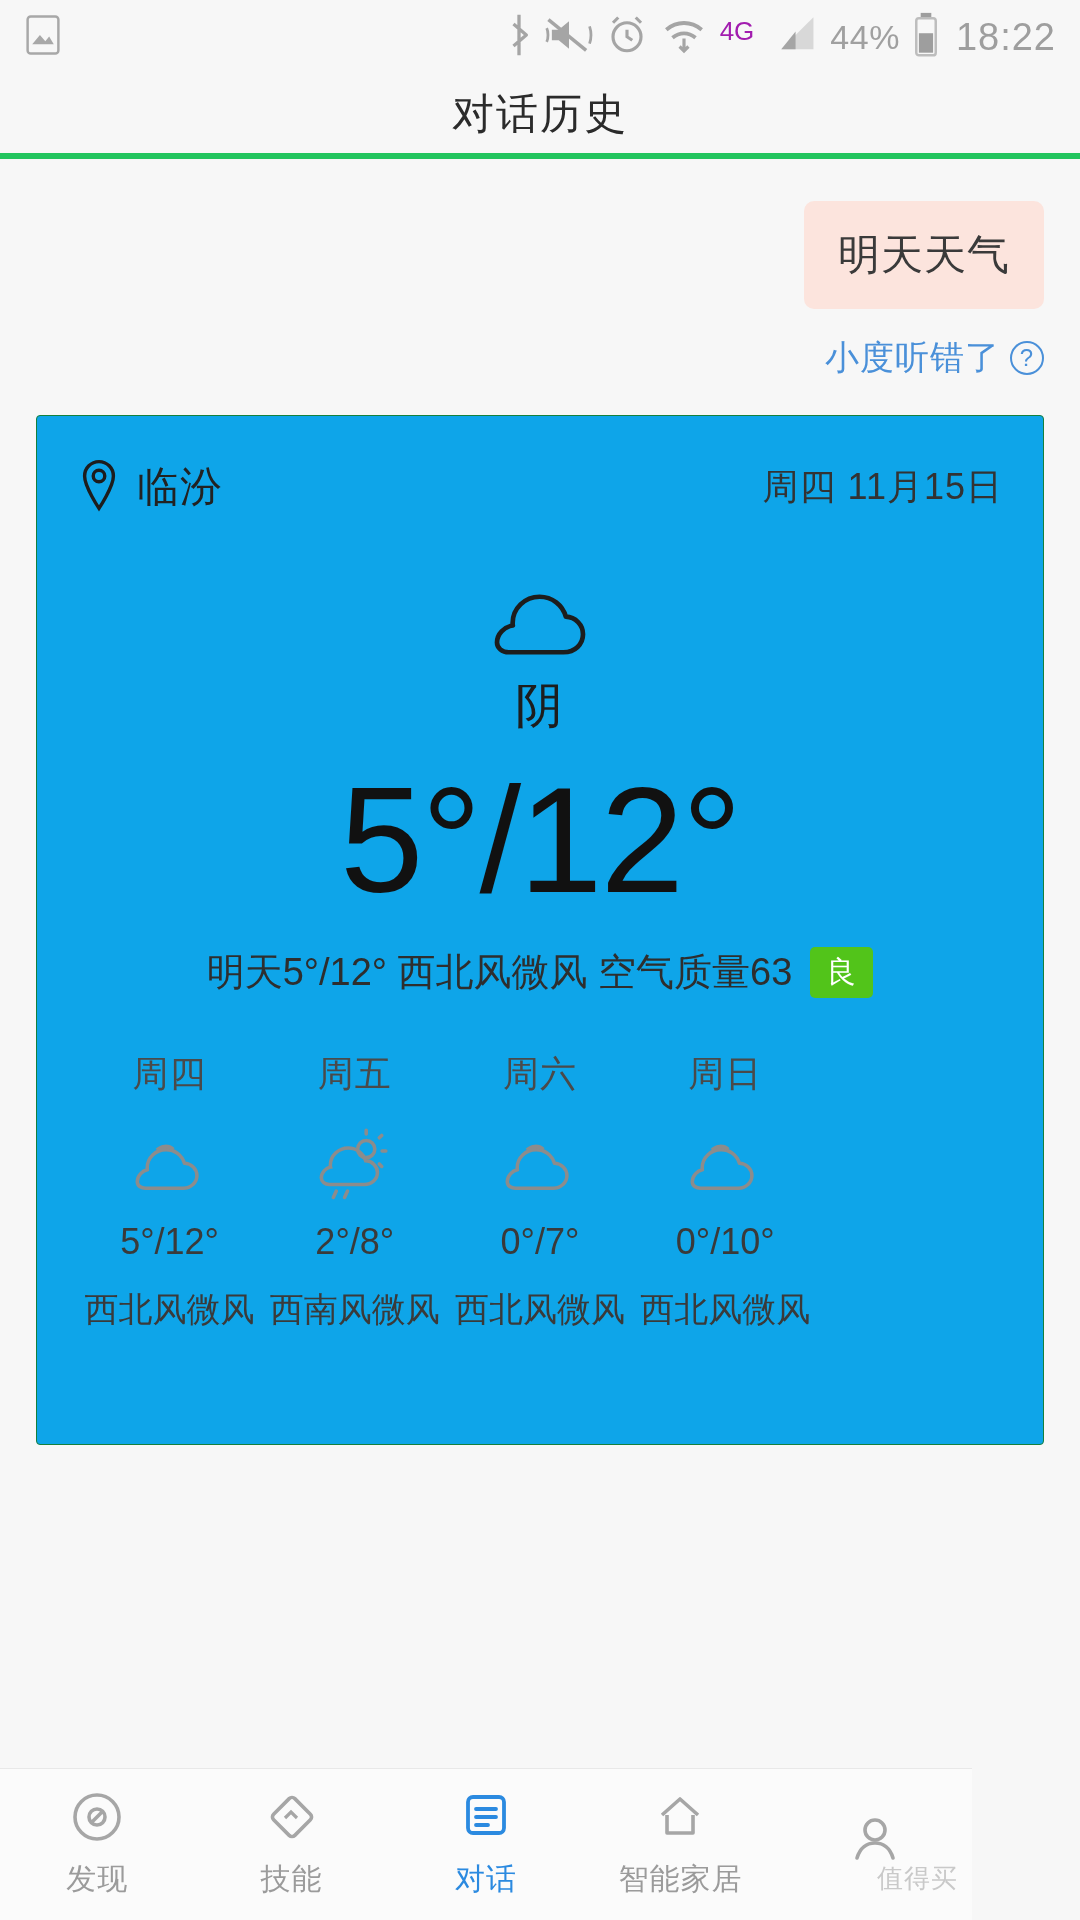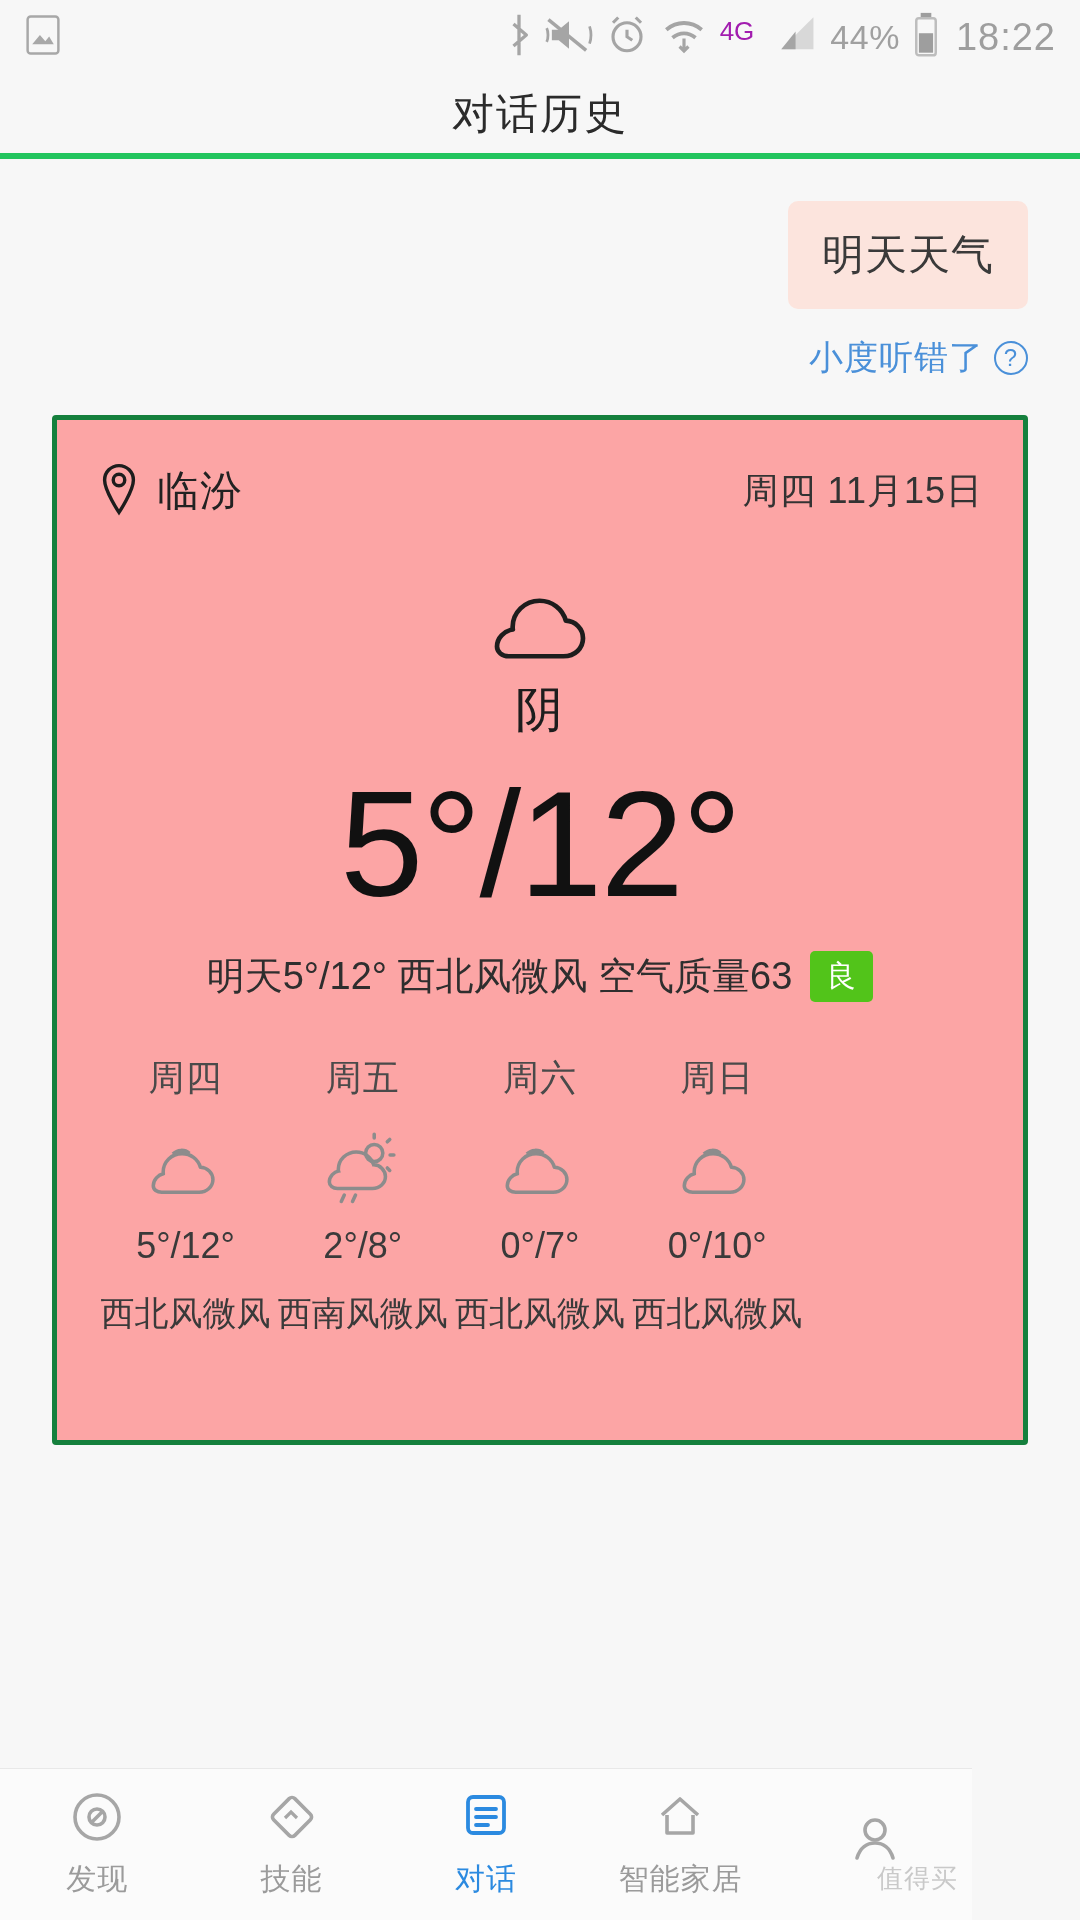--- a/index.html
+++ b/index.html
@@ -32,21 +32,21 @@
     height:85px;
     display:flex; align-items:center; justify-content:center;
     background:#f7f7f7;
     border-bottom:6px solid #22c55e;
   }
   .titlebar .title{ font-size:42px; color:#2b2b2b; letter-spacing:2px; }
 
   
   .conv{
     height:1300px;
-    padding:0 52px;
+    padding:0 36px;
     background:#f7f7f7;
     position:relative;
   }
   .row-right{ display:flex; justify-content:flex-end; }
 
   .user-bubble{
     margin-top:42px;
     background:#fce4dd;
     border-radius:10px;
     padding:26px 34px;
@@ -67,22 +67,22 @@
     width:34px;height:34px;border-radius:50%;
     border:2px solid #4a90d9;
     display:flex;align-items:center;justify-content:center;
     font-size:24px; line-height:1;
     margin-left:4px;
   }
 
   
   .card{
     margin-top:34px;
-    background:#fca5a5;
-    border:5px solid #15803d;
+    background:#0ea5e9;
+    border:1px solid #15803d;
     border-radius:4px;
     height:1030px;
     overflow:hidden;
     padding:0 40px;
     position:relative;
   }
   .card-head{
     display:flex; align-items:center;
     padding-top:42px;
   }

